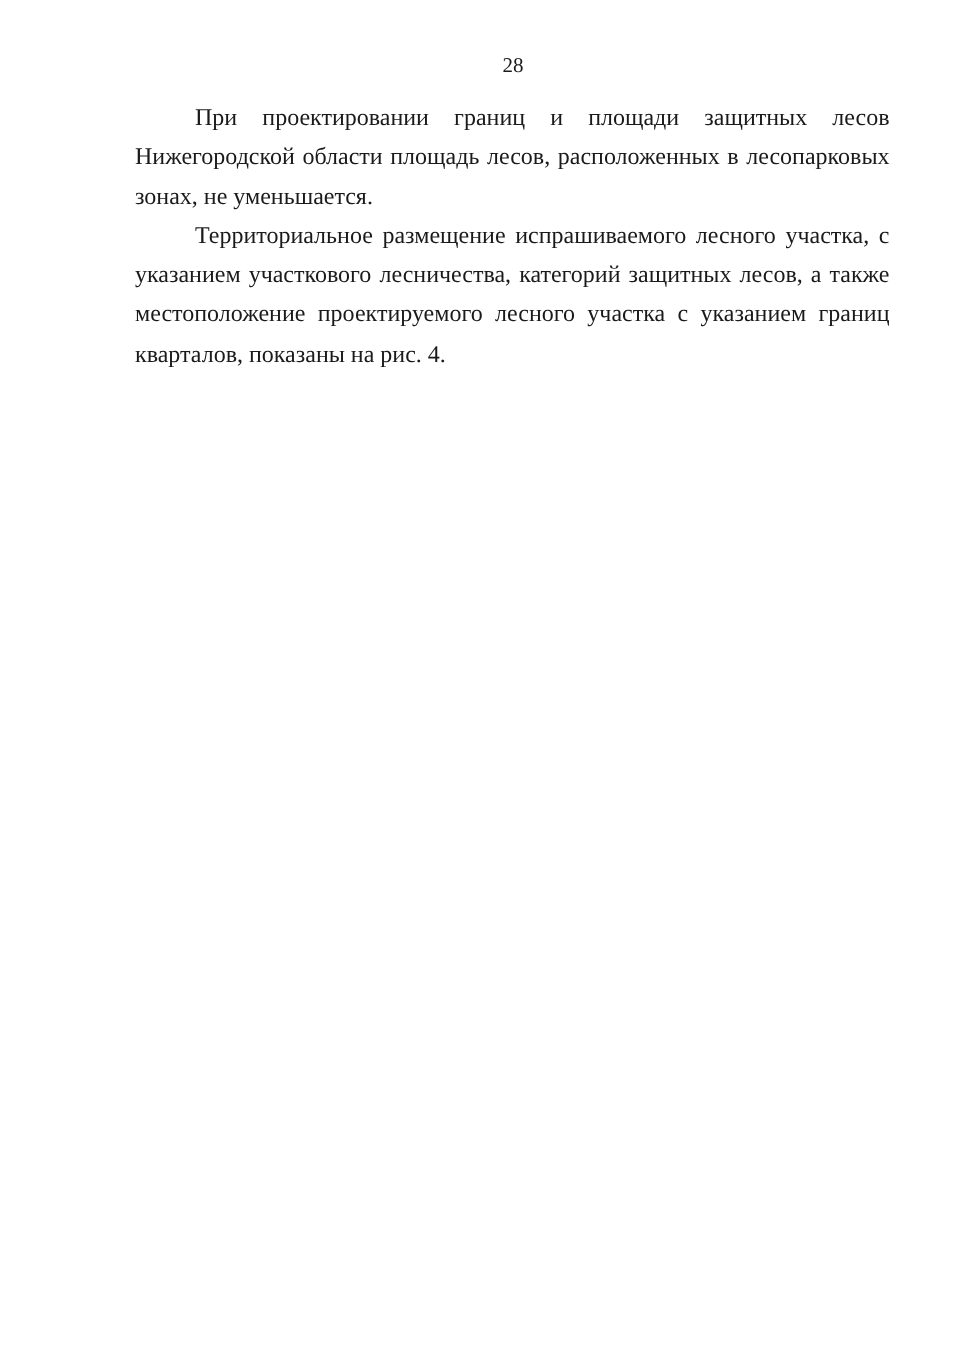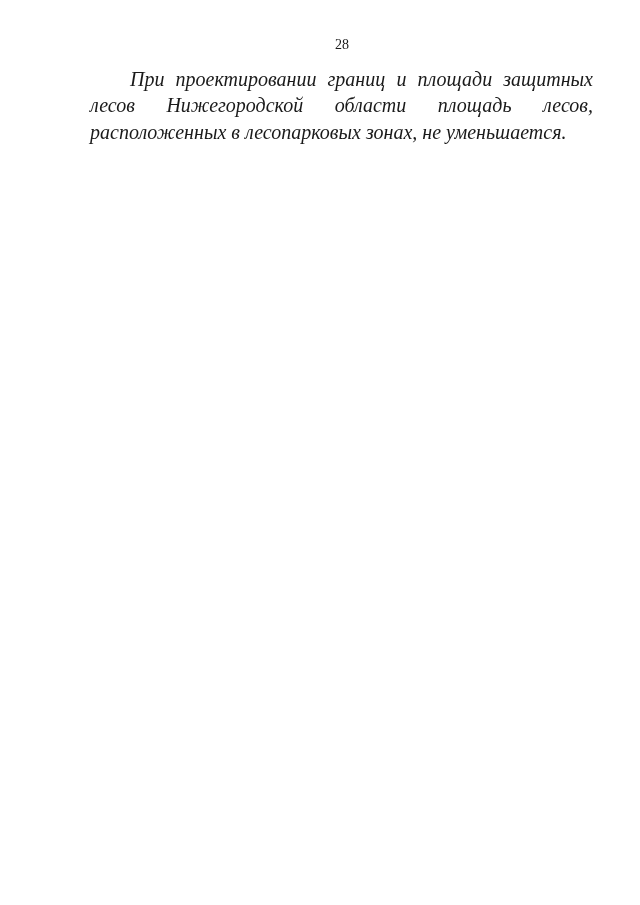--- a/index.html
+++ b/index.html
@@ -1,24 +1,25 @@
 <!DOCTYPE html>
 <html><head>
   <meta charset="utf-8">
   <style>
     html, body { margin: 0; padding: 0; background: #ffffff; }
     body { width: 640px; height: 905px; position: relative; overflow: hidden;
            font-family: "Liberation Serif", "DejaVu Serif", serif; color: #1a1a1a; }
     .page-number { position: absolute; top: 36px; left: 0; width: 684px; text-align: center;
                    font-size: 14px; line-height: 18px; }
     .body-text { position: absolute; left: 90px; top: 66px; width: 503px; }
-    .para { margin: 0; font-size: 20px; line-height: 26.3px; text-align: justify;
-            text-indent: 40px; font-style: italic; }
+    .para { margin: 0; font-size: 16px; line-height: 26.3px; text-align: justify;
+            text-indent: 40px; }
   </style>
 </head>
 <body>
 
 <div>
   <div class="page-number">28</div>
   <div class="body-text">
     <p class="para">При проектировании границ и площади защитных лесов Нижегородской области площадь лесов, расположенных в лесопарковых зонах, не уменьшается.</p>
+    <p class="para">Территориальное размещение испрашиваемого лесного участка, с указанием участкового лесничества, категорий защитных лесов, а также местоположение проектируемого лесного участка с указанием границ кварталов, показаны на рис. 4.</p>
   </div>
 </div>
 
 </body></html>

